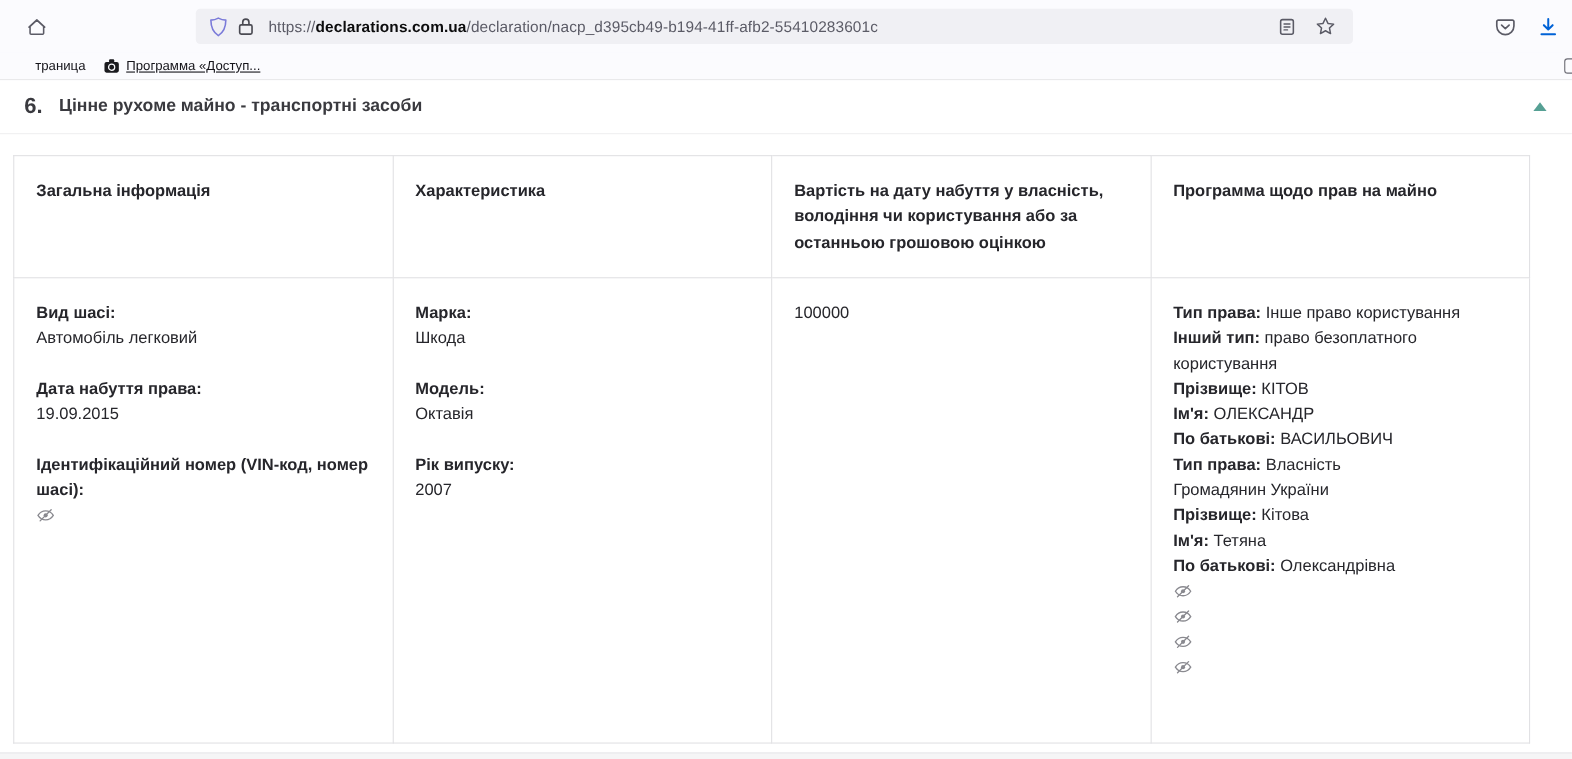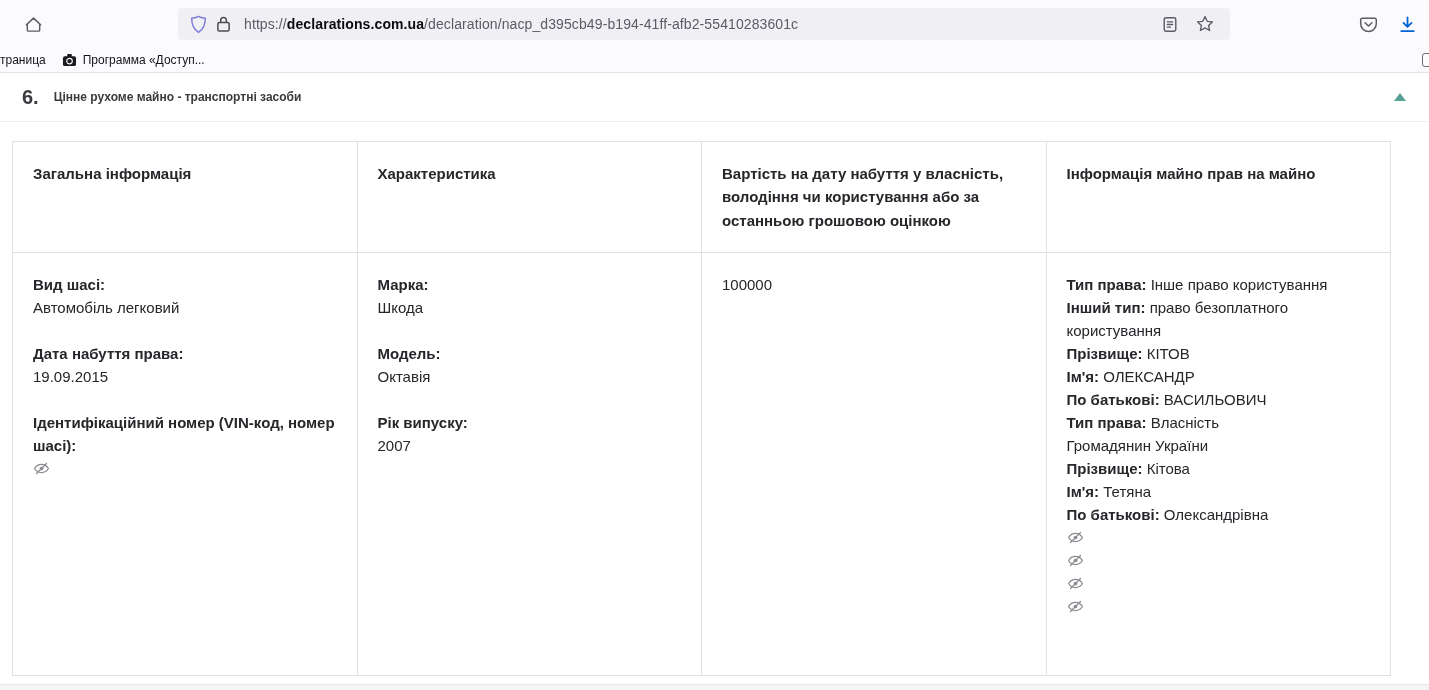--- a/index.html
+++ b/index.html
@@ -37,38 +37,38 @@
     position:absolute; right:8px; top:0; height:48px;
     display:flex; align-items:center; gap:20px; padding-right:4px;
   }
 
   .bookmarks-bar {
     position:absolute; top:48px; left:0; width:1429px; height:25px;
     background:#fbfbfe; border-bottom:1px solid #e4e4e7;
     display:flex; align-items:center; font-size:12px; color:#15141a;
   }
   .bm-item { display:flex; align-items:center; gap:6px; white-space:nowrap; }
-  .bm-first { margin-left:0; }
-  .bm-second { margin-left:16px; }
+  .bm-first { margin-left:0;padding-left:32px; }
+  .bm-second { margin-left:16px;text-decoration:underline; }
   .bm-partial-icon {
     position:absolute; right:-7px; top:5px; width:14px; height:14px;
     border:1.5px solid #6b6b74; border-radius:3px; background:#fbfbfe;
   }
 
   
   .section-head {
     position:absolute; top:73px; left:0; width:1429px; height:49px;
     background:#ffffff; border-bottom:1px solid #f0f0f1;
     display:flex; align-items:center;
   }
   .sec-num {
     margin-left:22px; font-size:20px; font-weight:700; color:#3a3a3f;
   }
   .sec-title {
-    margin-left:15px; font-size:12px; font-weight:700; color:#3a3a3f;
+    margin-left:15px; font-size:16px; font-weight:700; color:#3a3a3f;
   }
   .collapse-tri {
     position:absolute; right:23px; top:20px; width:0; height:0;
     border-left:6px solid transparent; border-right:6px solid transparent;
     border-bottom:8px solid #56a094; cursor:pointer;
   }
 
   
   .decl-table {
     position:absolute; top:141px; left:12px; width:1379px;
@@ -179,21 +179,21 @@
   <span class="sec-title">Цінне рухоме майно - транспортні засоби</span>
   <span class="collapse-tri"></span>
 </div>
 
 <table class="decl-table">
   <thead>
     <tr>
       <th>Загальна інформація</th>
       <th>Характеристика</th>
       <th>Вартість на дату набуття у власність, володіння чи користування або за останньою грошовою оцінкою</th>
-      <th>Інформація майно прав на майно</th>
+      <th>Программа щодо прав на майно</th>
     </tr>
   </thead>
   <tbody>
     <tr>
 
       <td>
         <div class="field">
           <div class="f-label">Вид шасі:</div>
           <div class="f-value">Автомобіль легковий</div>
         </div>

